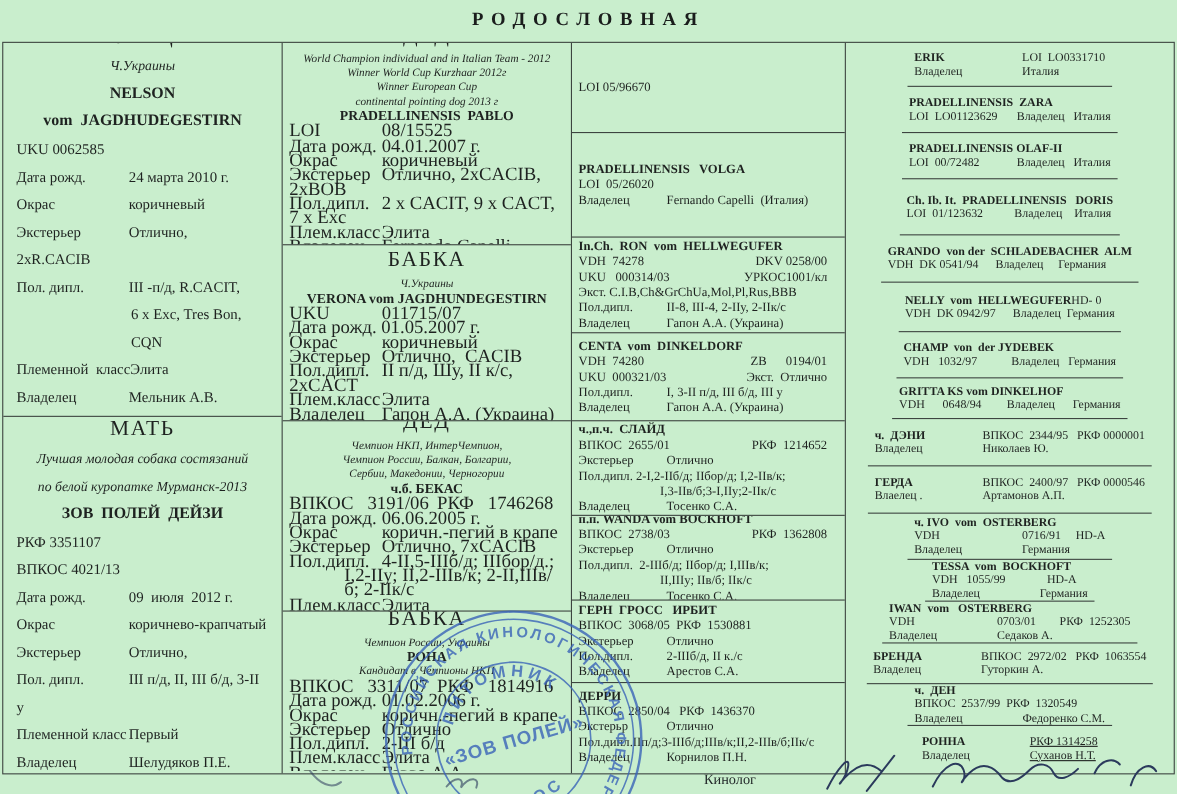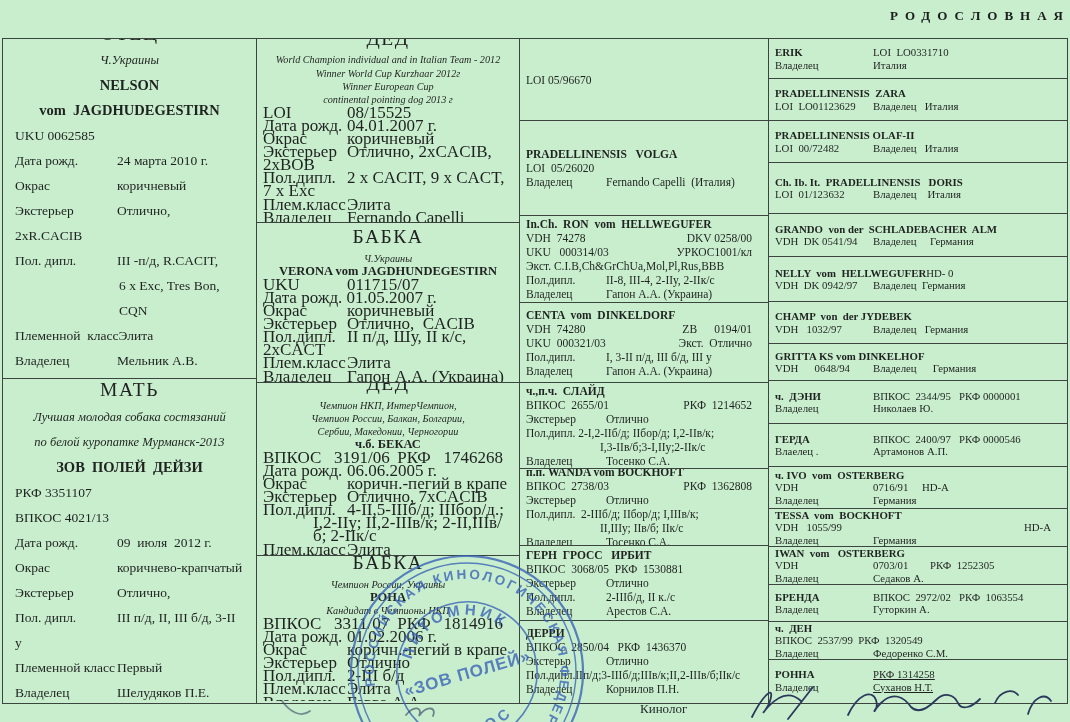--- a/index.html
+++ b/index.html
@@ -6,33 +6,33 @@
   .page{
     position:relative;
     width:1070px;height:722px;
     background:#c9eecd;
     overflow:hidden;
     font-family:"Liberation Serif","DejaVu Serif",serif;
     color:#1e2220;
   }
   .title{
     position:absolute;top:8px;left:0;width:100%;
-    text-align:right;font-weight:bold;font-size:13px;
+    text-align:center;font-weight:bold;font-size:17px;
     letter-spacing:7px;color:#1a1d1c;
   }
   .ptable{
     position:absolute;left:2px;top:38px;width:1064px;height:664px;
     border:1.5px solid #3c4440;display:flex;box-sizing:content-box;
   }
   .col{height:100%;border-right:1px solid #3c4440;box-sizing:border-box;display:flex;flex-direction:column;}
   .col:last-child{border-right:none;}
   .c1{width:254px;}
   .c2{width:263px;}
   .c3{width:249px;}
-  .c4{flex:1;}
+  .c4{flex:1;align-items:center;}
   .cell{
     border-bottom:1px solid #3c4440;box-sizing:border-box;
     display:flex;flex-direction:column;justify-content:center;
     overflow:hidden;padding:1px 6px;
   }
   .col .cell:last-child{border-bottom:none;}
   .c1 .cell{padding:4px 12px;}
   .line{white-space:pre-wrap;}
   .c1 .line{font-size:13.5px;line-height:25px;}
   .c2 .line{font-size:17px;line-height:13.1px;}
@@ -109,20 +109,21 @@
           <div class="line"><span class="lbl">Владелец</span><span class="val">Шелудяков П.Е.</span></div>
         </div>
       </div>
     <div class="col c2" id="col2">
         <div class="cell" style="height: 184px;">
           <div class="line lc lh">ДЕД</div>
           <div class="line lc li">World Champion individual and in Italian Team - 2012</div>
           <div class="line lc li">Winner World Cup Kurzhaar 2012г</div>
           <div class="line lc li">Winner European Cup</div>
           <div class="line lc li">continental pointing dog 2013 г</div>
+          <div class="line lc lb">PRADELLINENSIS  PABLO</div>
           <div class="line"><span class="lbl">LOI</span><span class="val">08/15525</span></div>
           <div class="line"><span class="lbl">Дата рожд.</span><span class="val">04.01.2007 г.</span></div>
           <div class="line"><span class="lbl">Окрас</span><span class="val">коричневый</span></div>
           <div class="line"><span class="lbl">Экстерьер</span><span class="val">Отлично, 2хCACIB, 2хBOB</span></div>
           <div class="line"><span class="lbl">Пол.дипл.</span><span class="val">2 х CACIT, 9 х CACT, 7 х Exc</span></div>
           <div class="line"><span class="lbl">Плем.класс</span><span class="val">Элита</span></div>
           <div class="line"><span class="lbl">Владелец</span><span class="val">Fernando Capelli  (Италия)</span></div>
         </div>
         <div class="cell" style="height: 160px;">
           <div class="line lc lh">БАБКА</div>

